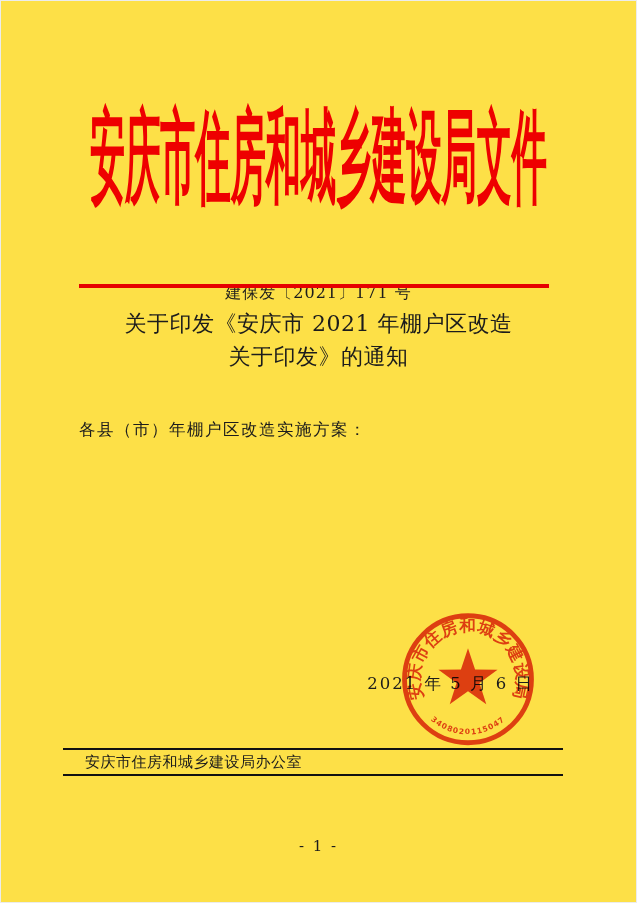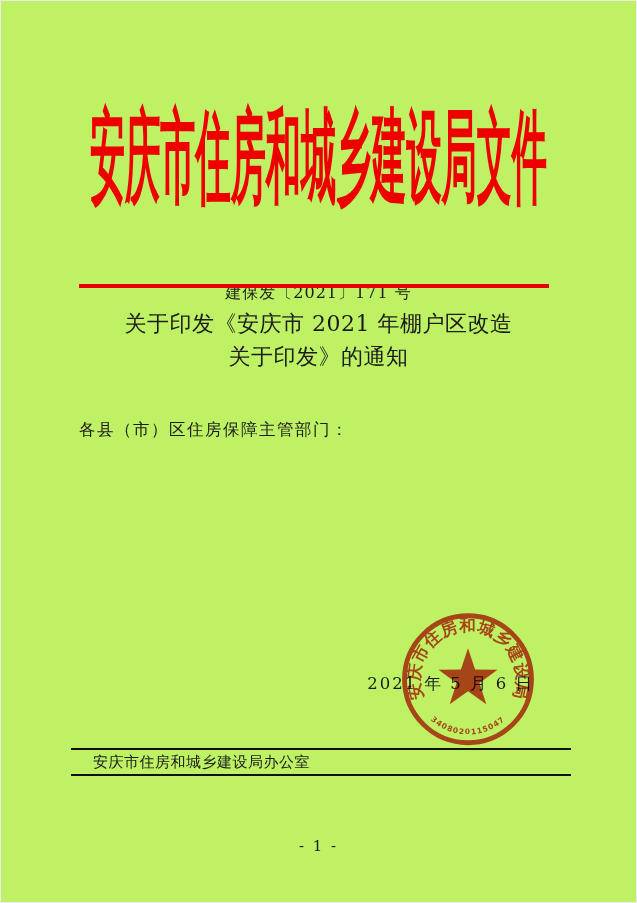--- a/index.html
+++ b/index.html
@@ -1,21 +1,21 @@
 <!DOCTYPE html>
 <html><head>
 <meta charset="utf-8">
 <style>
   html, body { margin: 0; padding: 0; background: #ffffff; }
   .page {
     position: relative;
     width: 637px;
     height: 903px;
     margin: 0 auto;
-    background: #bef264;
+    background: #fde047;
     box-sizing: border-box;
     border: 1px solid #ececec;
     overflow: hidden;
     font-family: "DejaVu Serif", "Liberation Serif", serif;
     color: #1c1c1c;
   }
 
   
   .banner-wrap {
     position: absolute;
@@ -112,21 +112,21 @@
     height: 138px;
     mix-blend-mode: multiply;
     opacity: 0.93;
     pointer-events: none;
   }
 
   
   .footer-band {
     position: absolute;
     top: 747px;
-    left: 70px;
+    left: 62px;
     width: 500px;
     height: 28px;
     border-top: 2px solid #111;
     border-bottom: 2px solid #111;
     box-sizing: border-box;
     display: flex;
     justify-content: space-between;
     align-items: center;
     padding: 0 32px 0 22px;
     font-size: 15px;
@@ -154,21 +154,21 @@
 
   <div class="doc-number">建保发〔2021〕171 号</div>
 
   <div class="red-rule"></div>
 
   <div class="notice-title">
     <div>关于印发《安庆市 2021 年棚户区改造</div>
     <div>关于印发》的通知</div>
   </div>
 
-  <div class="recipient">各县（市）区住房保障主管部门：</div>
+  <div class="recipient">各县（市）年棚户区改造实施方案：</div>
 
 
   <div class="issue-date">2021 年 5 月 6 日</div>
 
   <svg class="seal" viewBox="0 0 200 200" xmlns="http://www.w3.org/2000/svg">
     <defs>
       <path id="sealTopArc" d="M 34.2 119.9 A 70 70 0 1 1 165.8 119.9" fill="none"></path>
       <path id="sealBottomArc" d="M 48.6 157.3 A 80 80 0 0 0 151.4 157.3" fill="none"></path>
     </defs>
     <circle cx="100" cy="96" r="92" fill="none" stroke-width="7" stroke="#dd3a2b"></circle>

